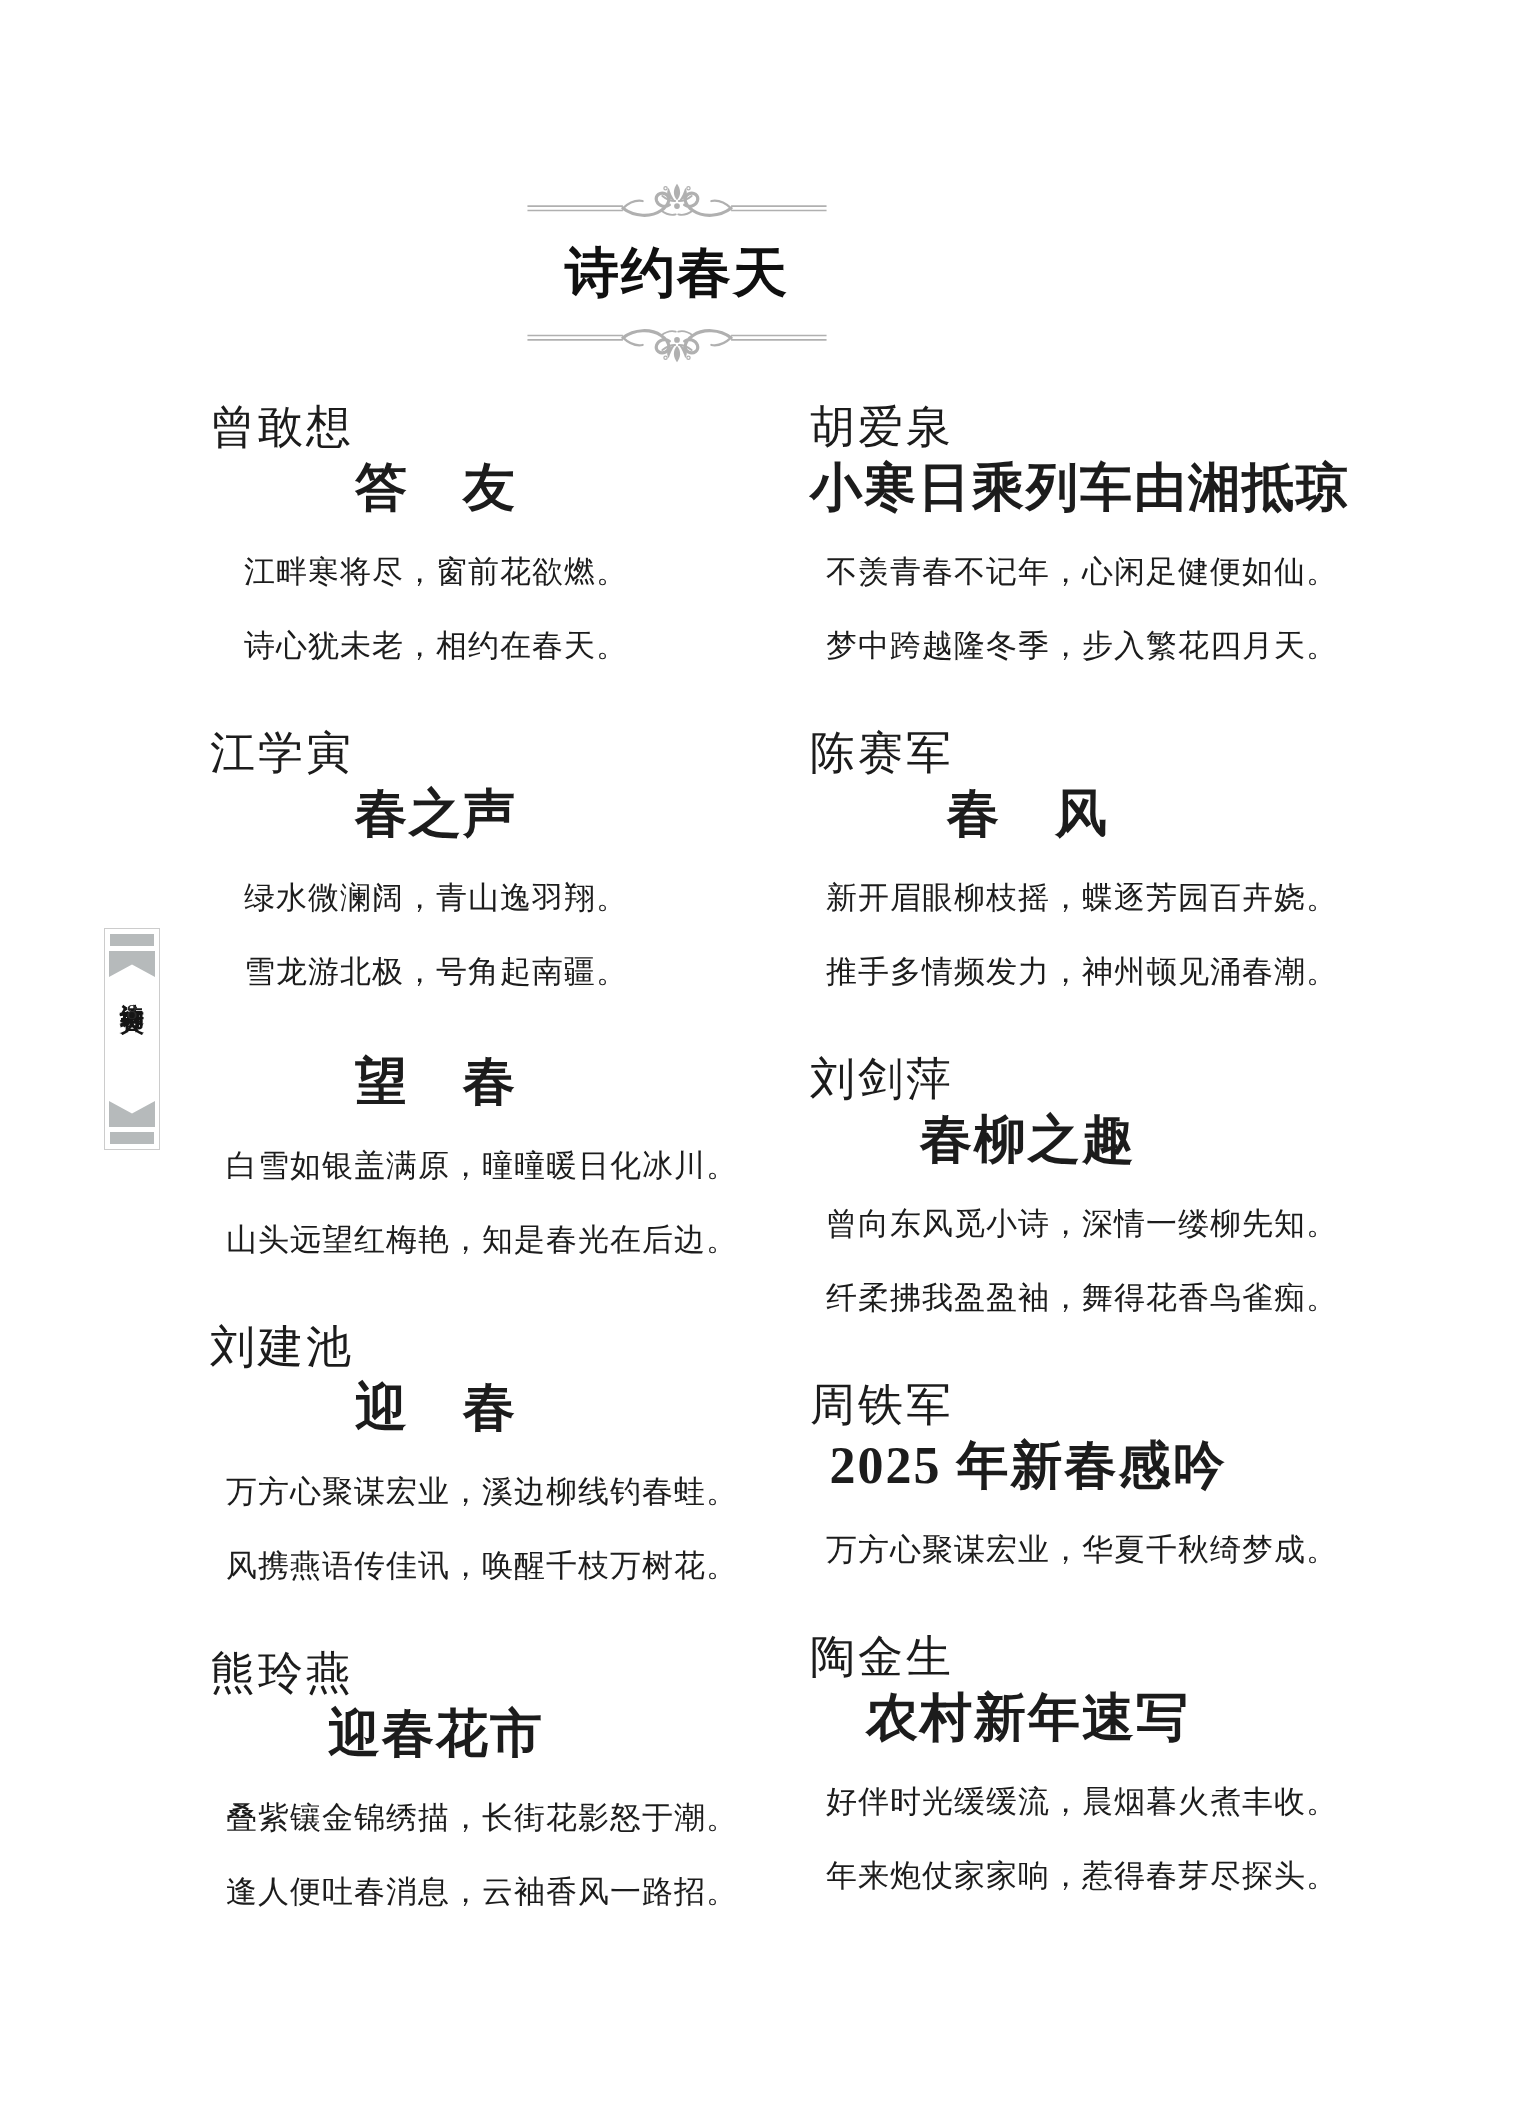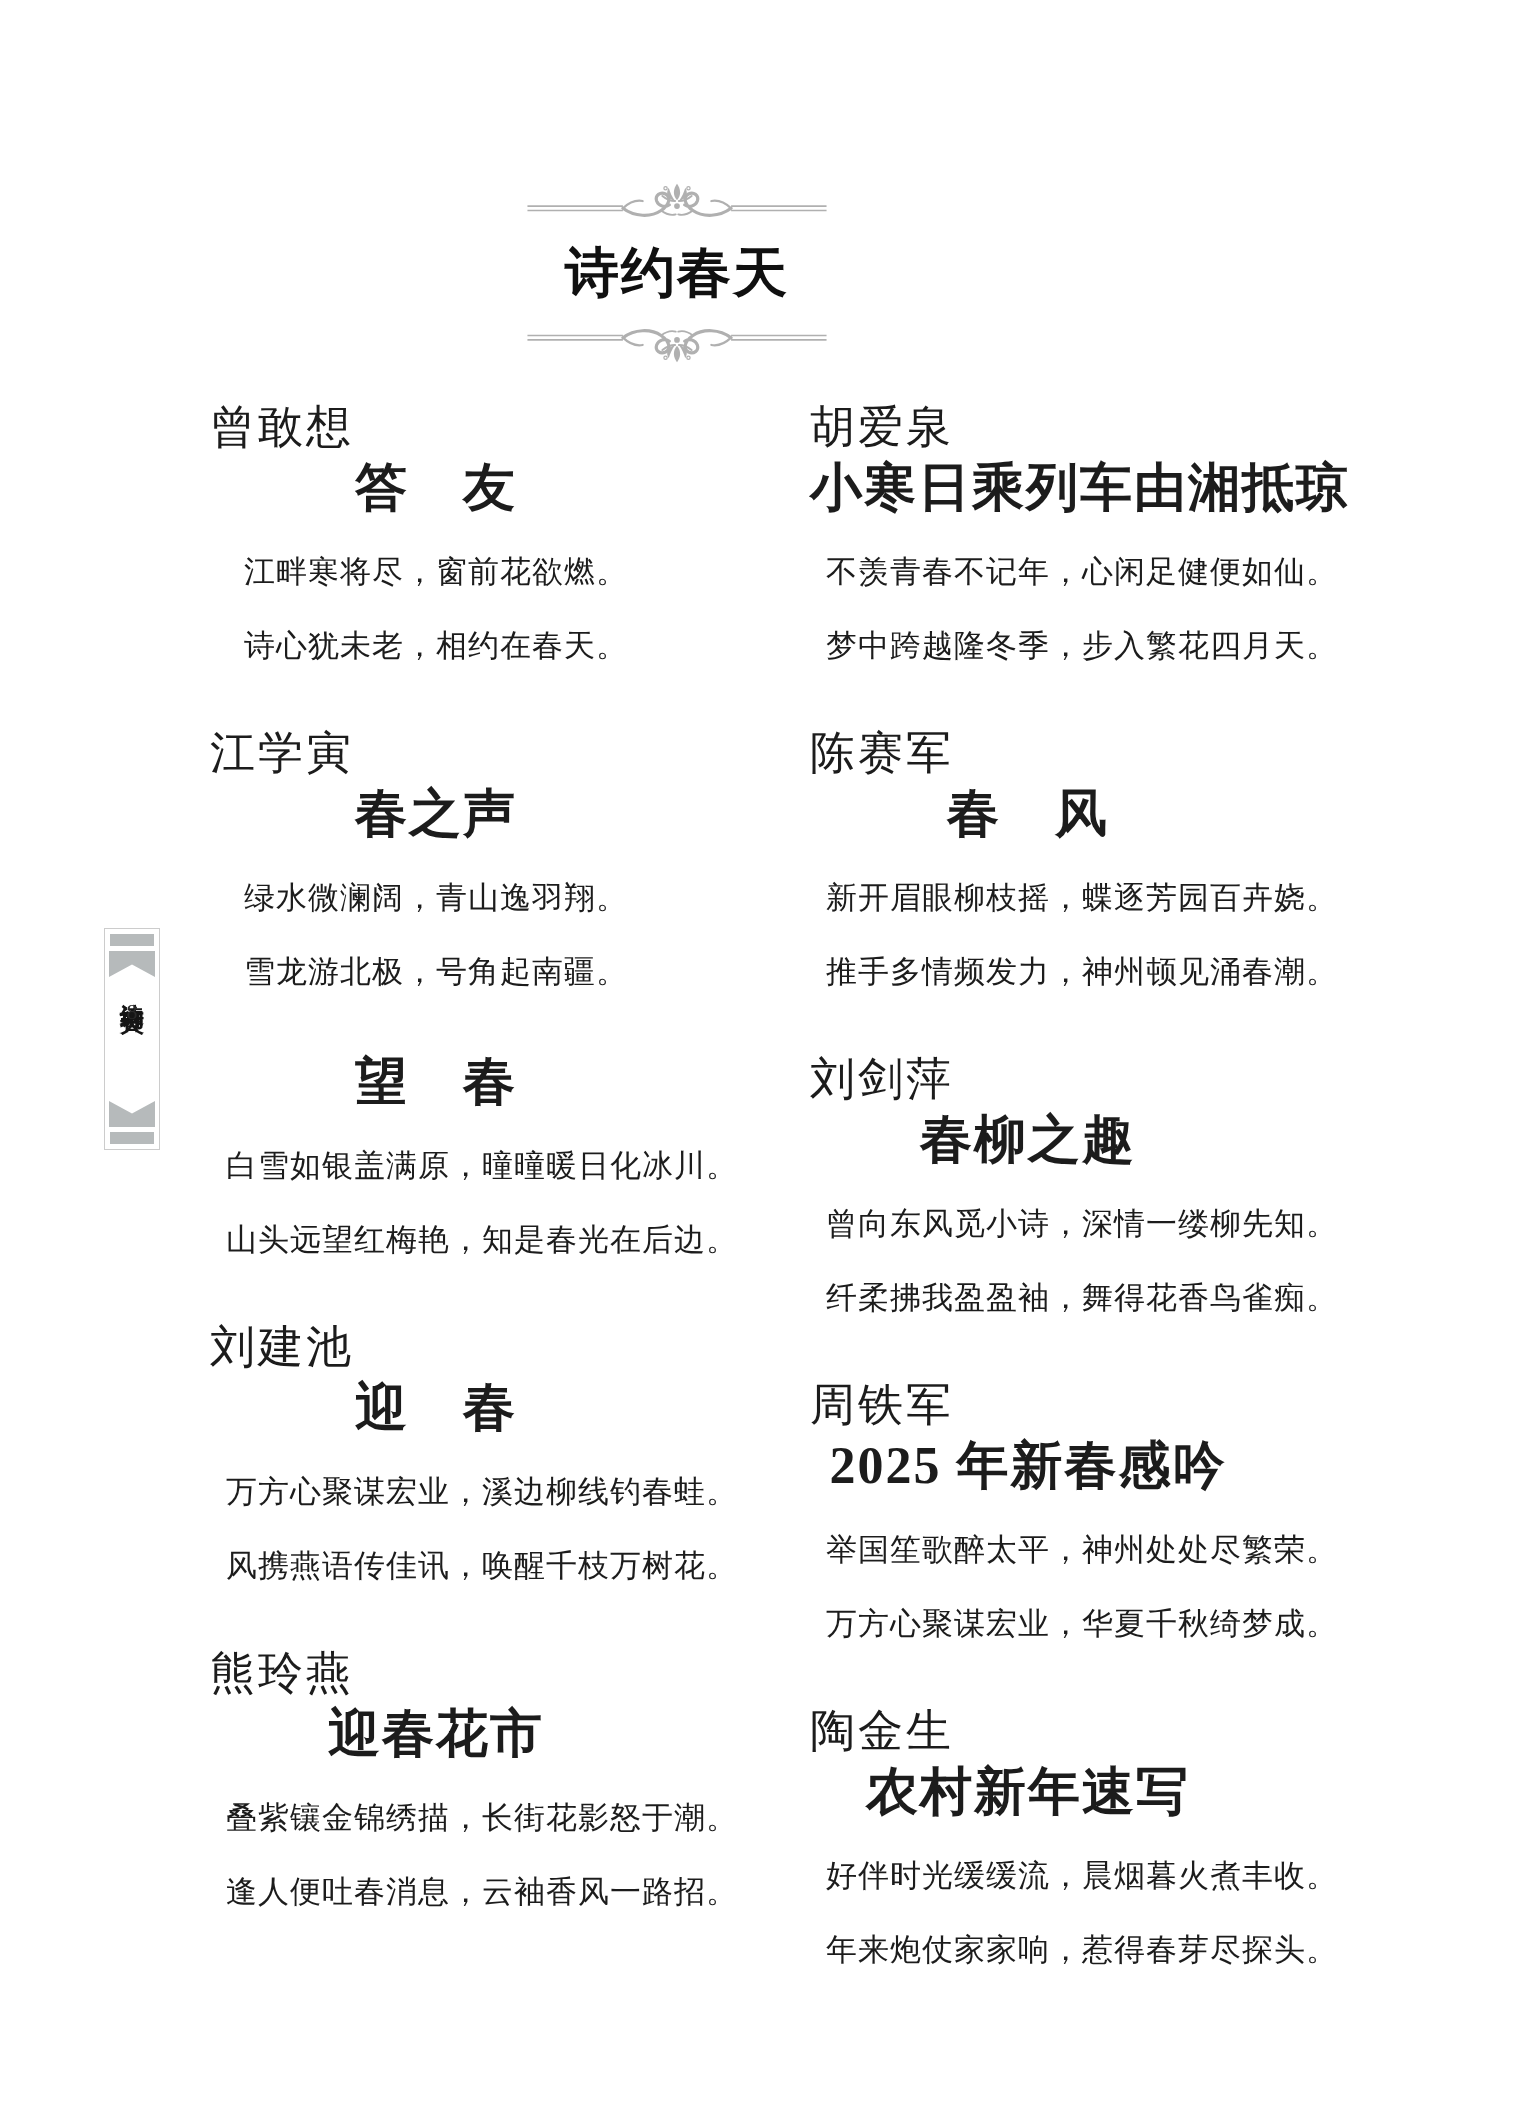--- a/index.html
+++ b/index.html
@@ -160,21 +160,20 @@
     </article>
     <article class="poem">
       <div class="poem-author">刘剑萍</div>
       <h2 class="poem-title">春柳之趣</h2>
       <p class="poem-line">曾向东风觅小诗，深情一缕柳先知。</p>
       <p class="poem-line">纤柔拂我盈盈袖，舞得花香鸟雀痴。</p>
     </article>
     <article class="poem">
       <div class="poem-author">周铁军</div>
       <h2 class="poem-title">2025 年新春感吟</h2>
-      <p class="poem-line">举国笙歌醉太平，神州处处尽繁荣。</p>
       <p class="poem-line">万方心聚谋宏业，华夏千秋绮梦成。</p>
     </article>
     <article class="poem">
       <div class="poem-author">陶金生</div>
       <h2 class="poem-title">农村新年速写</h2>
       <p class="poem-line">好伴时光缓缓流，晨烟暮火煮丰收。</p>
       <p class="poem-line">年来炮仗家家响，惹得春芽尽探头。</p>
     </article>
   </section>
 

